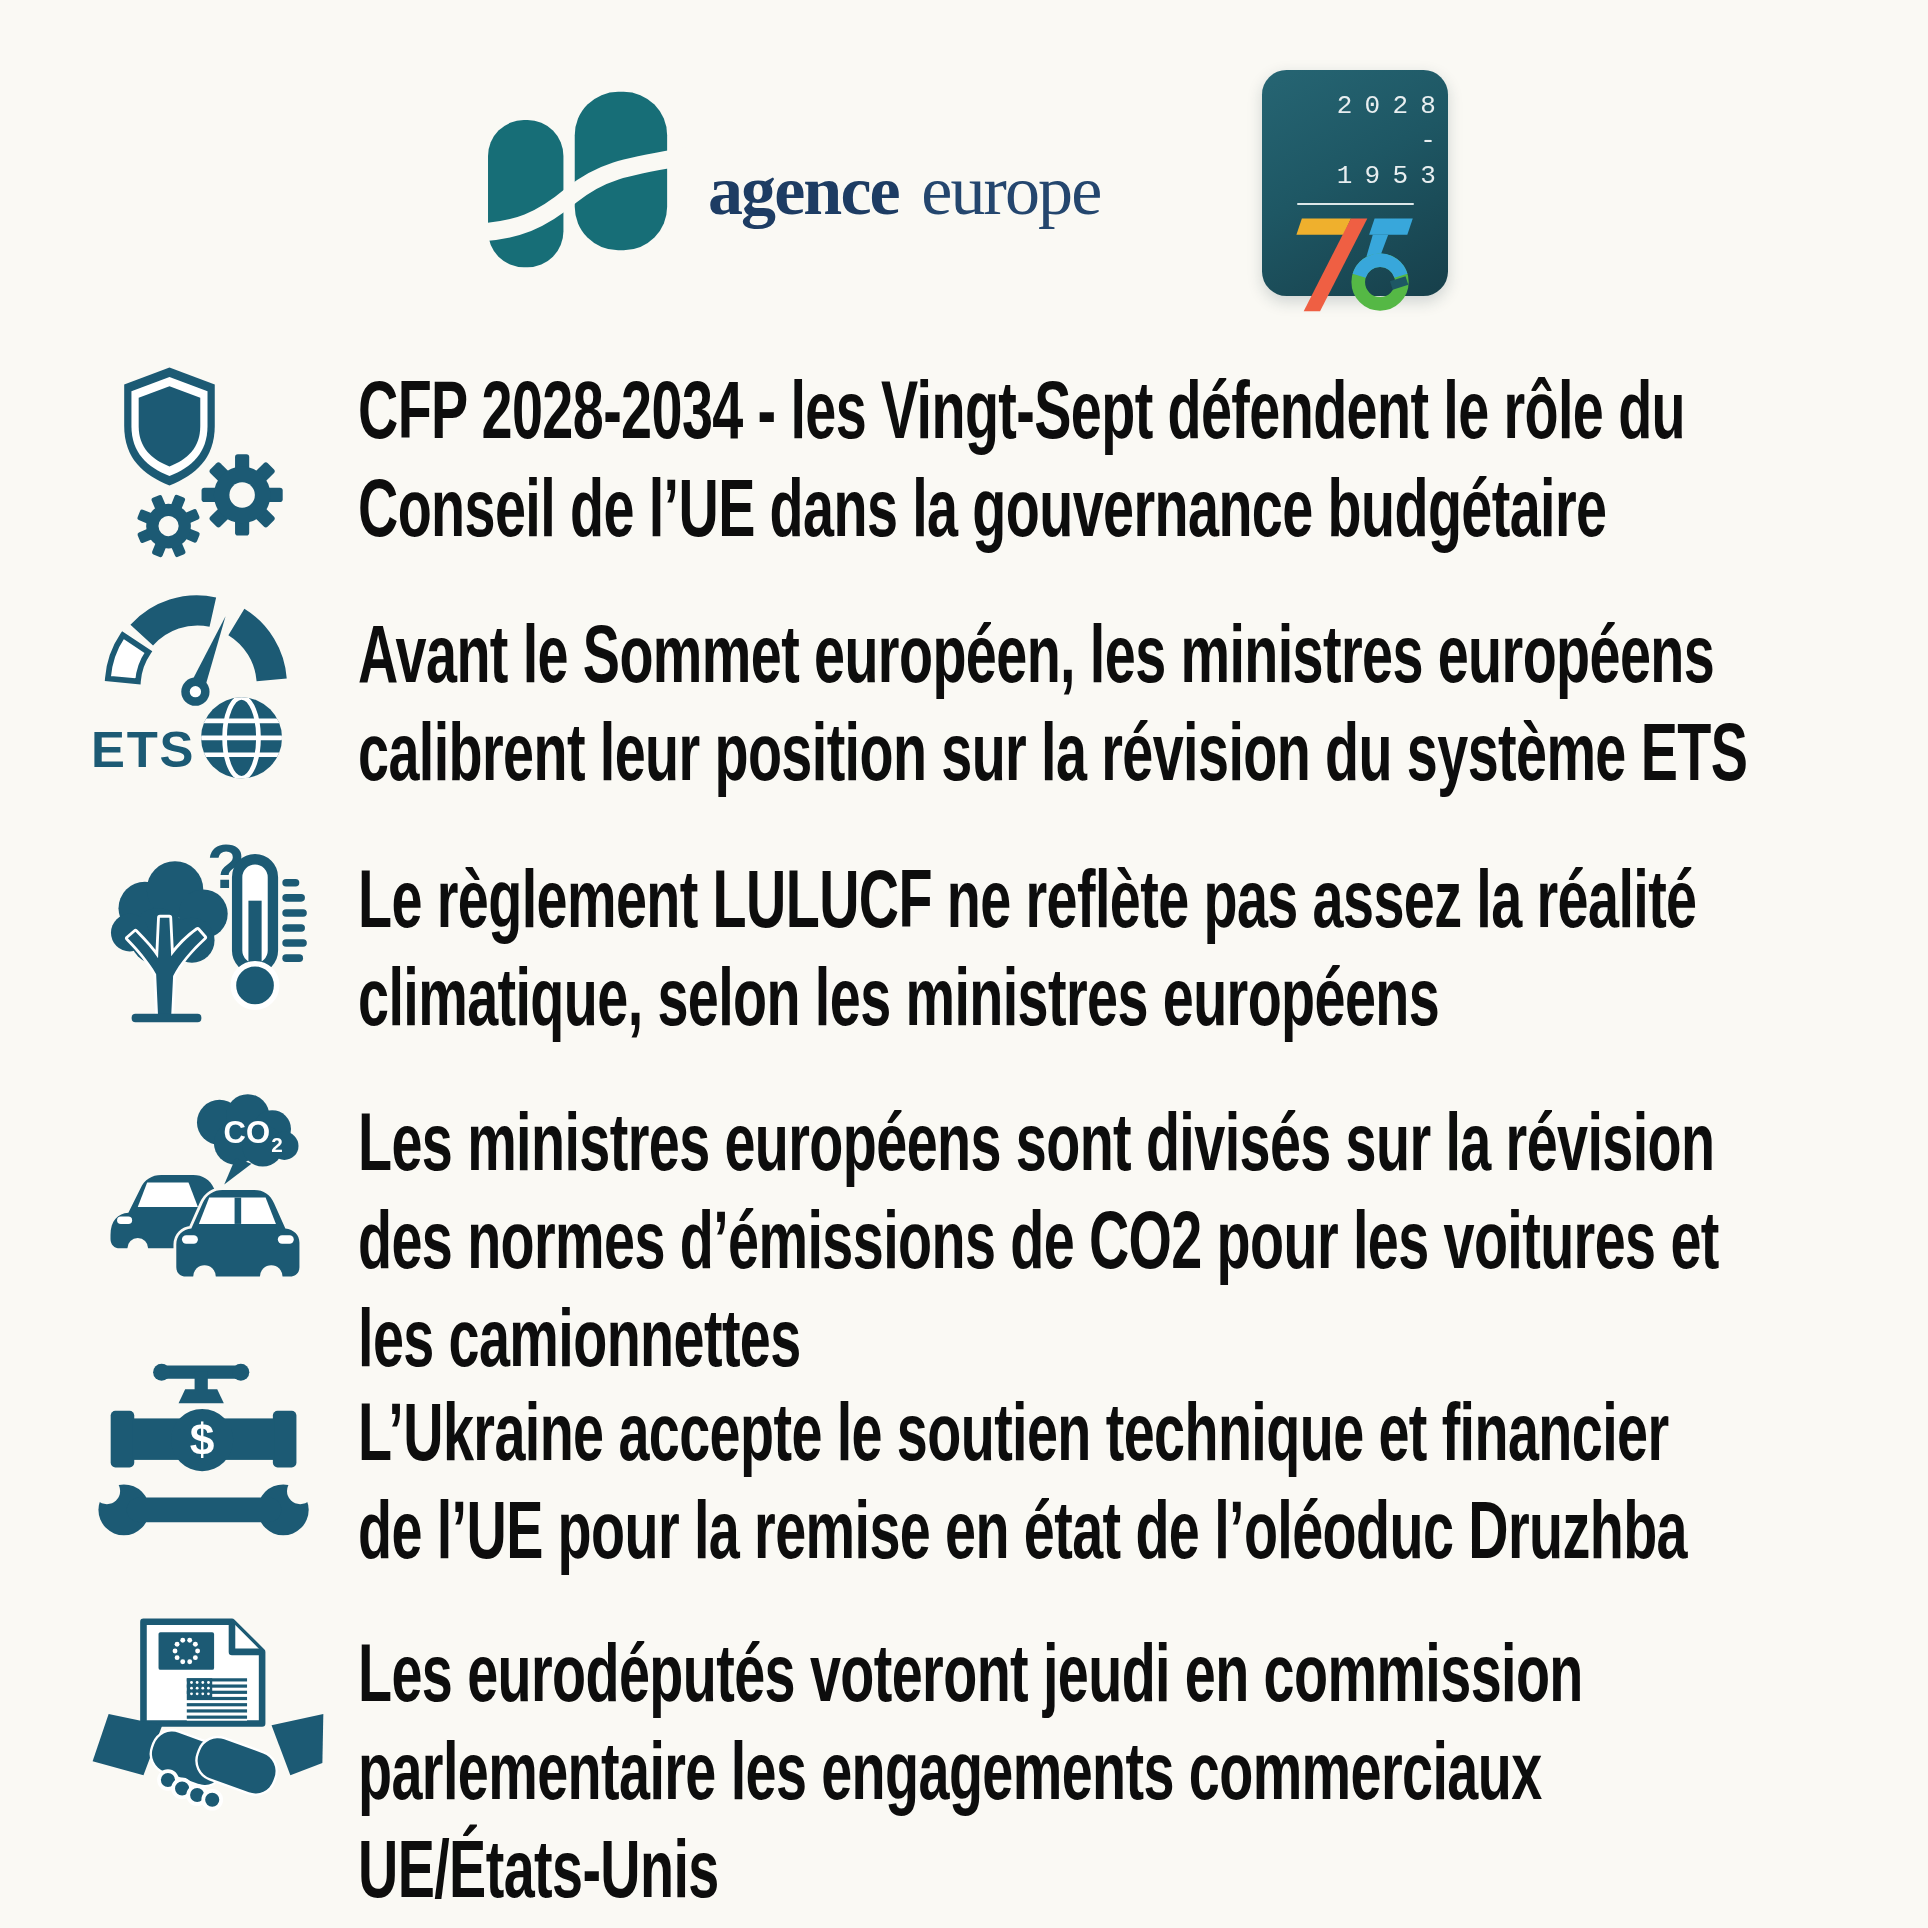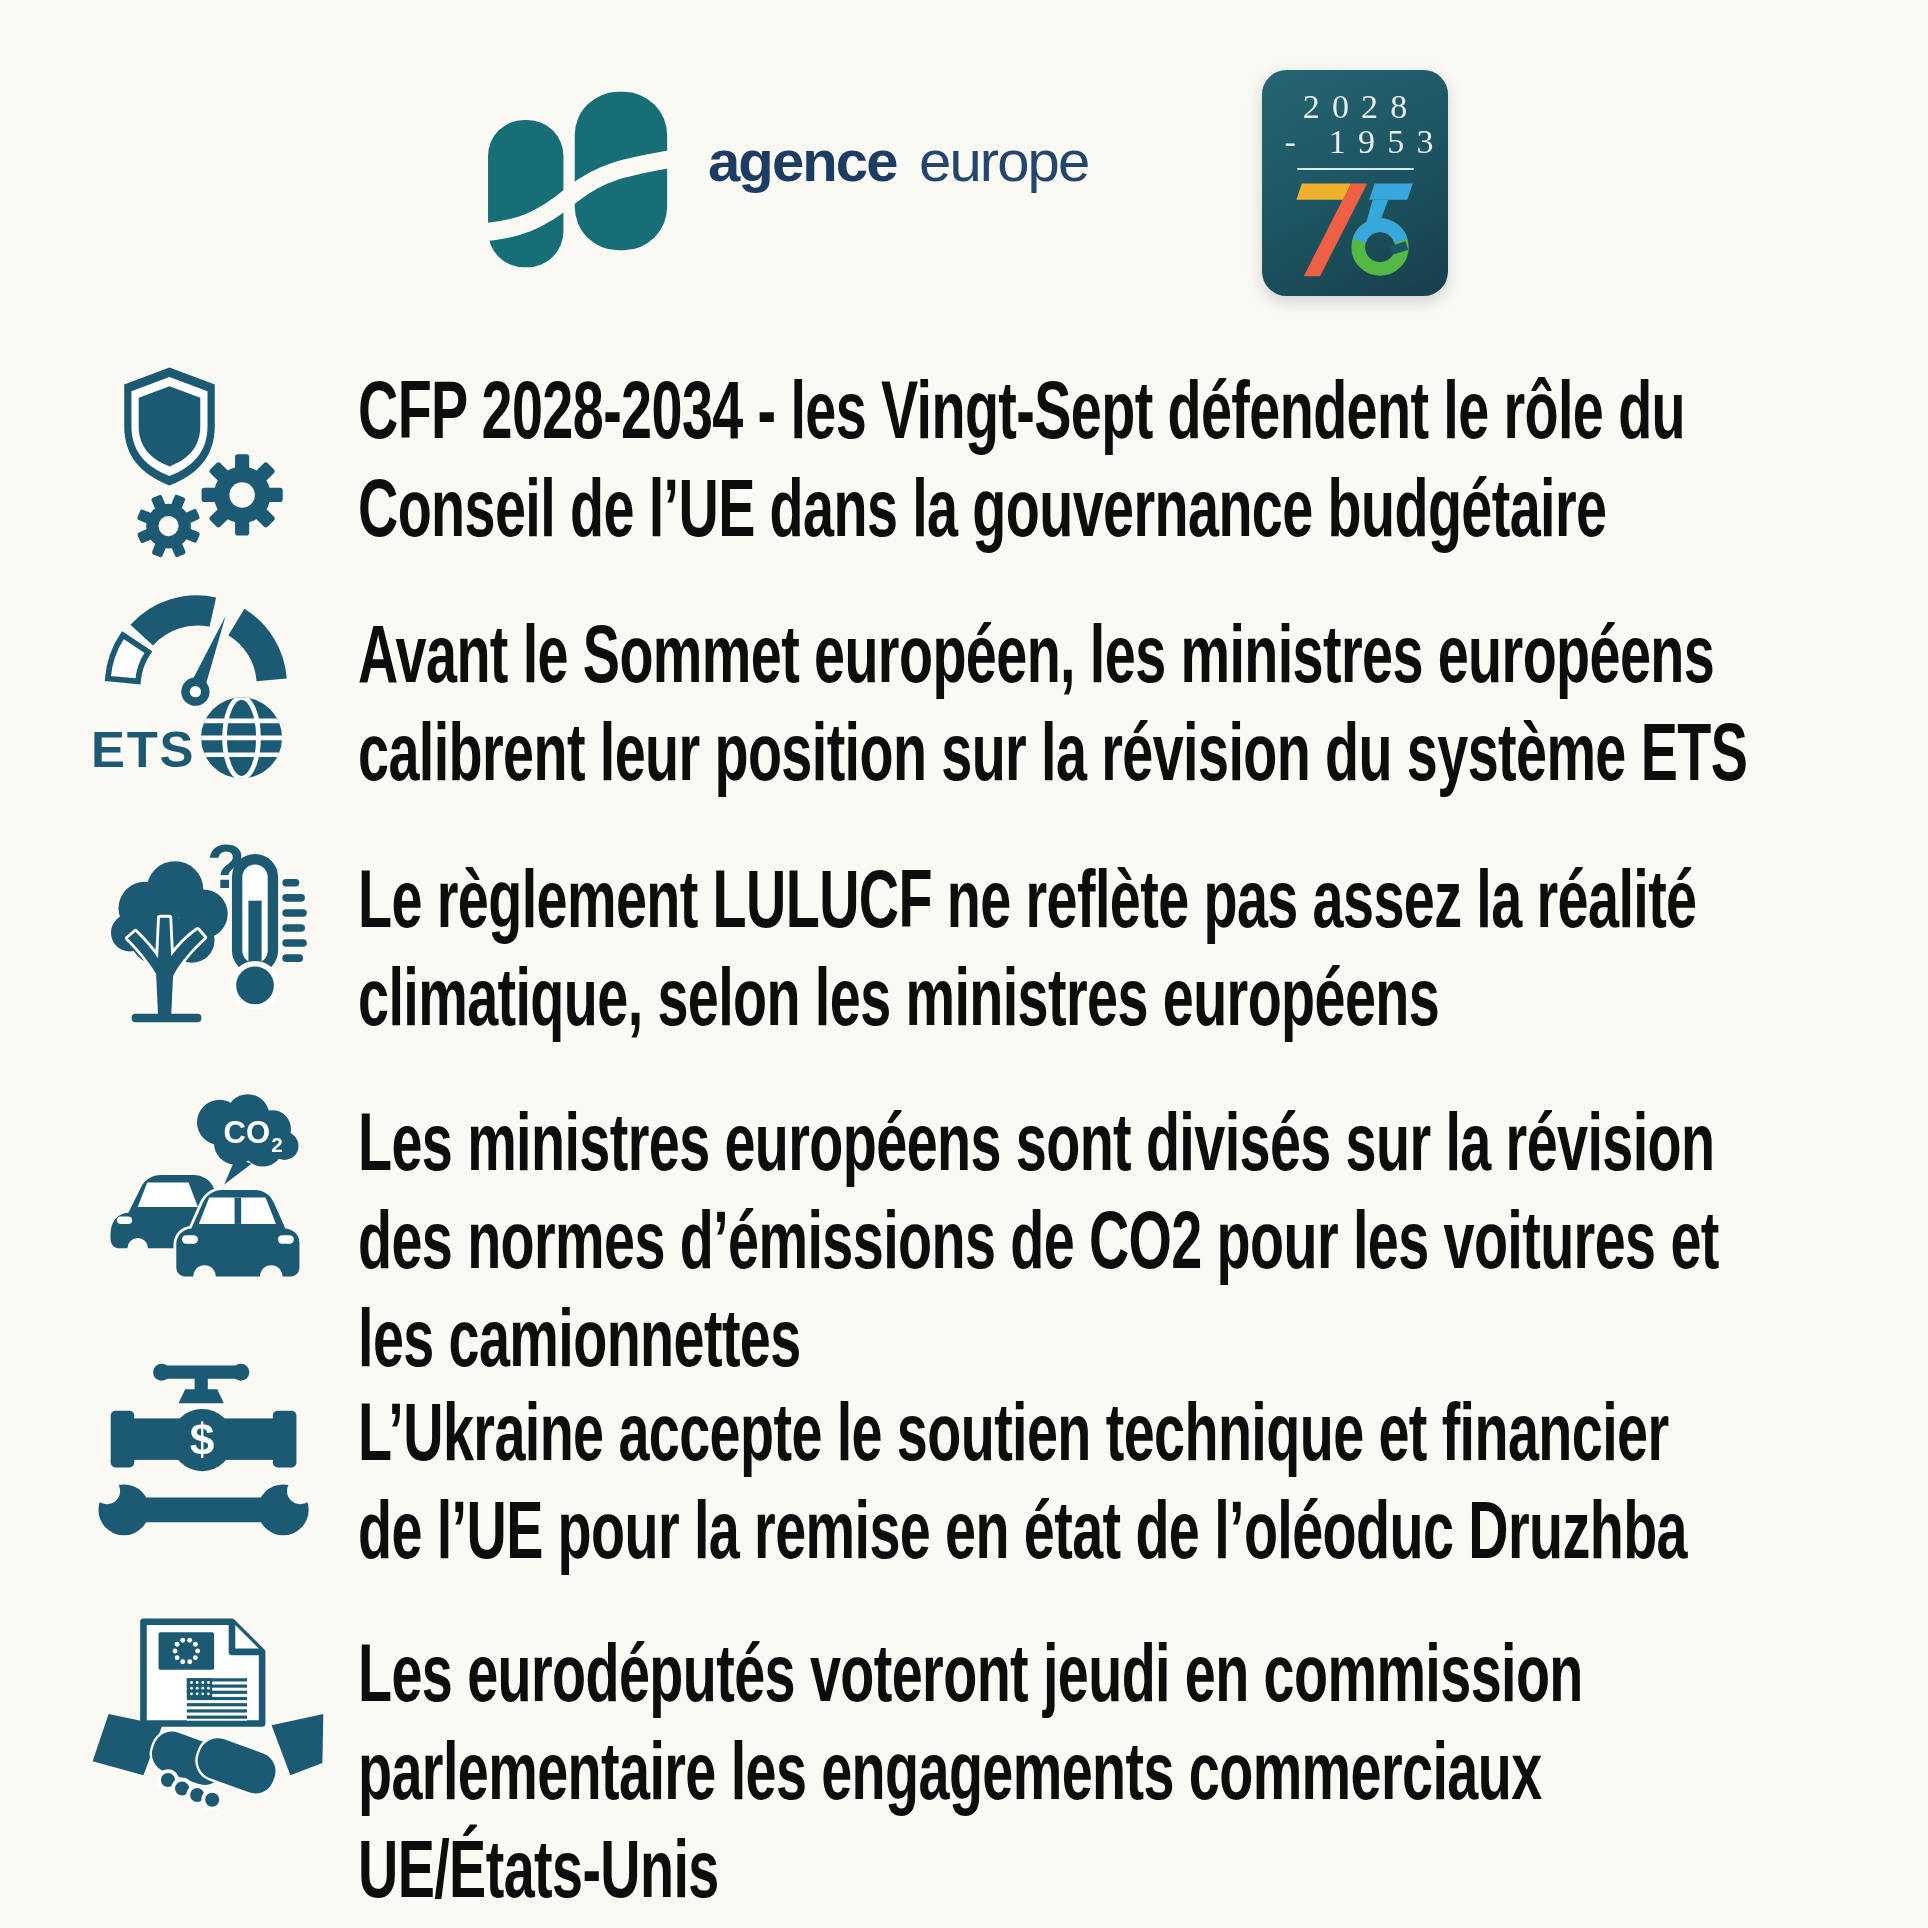--- a/index.html
+++ b/index.html
@@ -1,28 +1,28 @@
 <!DOCTYPE html>
 <html style="font-size:15px"><head>
 <meta charset="utf-8">
 <style>
   html,body{margin:0;padding:0;overflow:hidden;}
   body{width:1928px;height:1928px;background:#faf9f4;font-family:"Liberation Sans",sans-serif;position:relative;}
   #page{position:absolute;inset:0;}
 
   
   .logo-svg{position:absolute;left:486px;top:89px;}
-  .brand{position:absolute;left:708px;top:132px;font-size:58px;line-height:1;letter-spacing:-1.9px;color:#1d3c63;white-space:nowrap;}
+  .brand{position:absolute;left:708px;top:156px;font-size:70px;line-height:1;letter-spacing:-1.9px;color:#1d3c63;white-space:nowrap;font-family:Liberation Serif, serif;}
   .brand .b{font-weight:700;}
   .brand .l{font-weight:400;margin-left:22.6px;color:#24466e;}
   .badge{position:absolute;left:1262px;top:70px;width:186px;height:226px;border-radius:24.5px;
          background:linear-gradient(150deg,#266573 0%,#1e5764 45%,#173f4a 100%);
          box-shadow:0 5.6px 15px rgba(20,50,60,.18);}
-  .badge-years{margin-top:19px;text-align:center;font-family:Liberation Serif, serif;
-               font-size:34px;line-height:35px;letter-spacing:12.2px;color:#e8eef0;text-indent:12.2px;}
+  .badge-years{margin-top:19px;text-align:right;font-family:Liberation Mono, monospace;
+               font-size:26px;line-height:35px;letter-spacing:12.2px;color:#e8eef0;text-indent:12.2px;}
   .badge-rule{width:117px;height:2.8px;background:#dde7e9;margin:8.5px auto 7.5px auto;border-radius:1.9px;}
   .badge-75{display:block;margin:1.9px auto 0 auto;}
 
   
   .icon-box{position:absolute;}
   .headline{position:absolute;left:358px;width:2194px;color:#0d0d0d;font-weight:700;
             font-size:82px;line-height:98px;letter-spacing:-0.9px;white-space:pre-line;
             transform:scaleX(0.68);transform-origin:0 0;}
   svg text{font-family:"Liberation Sans",sans-serif;}
 </style>

